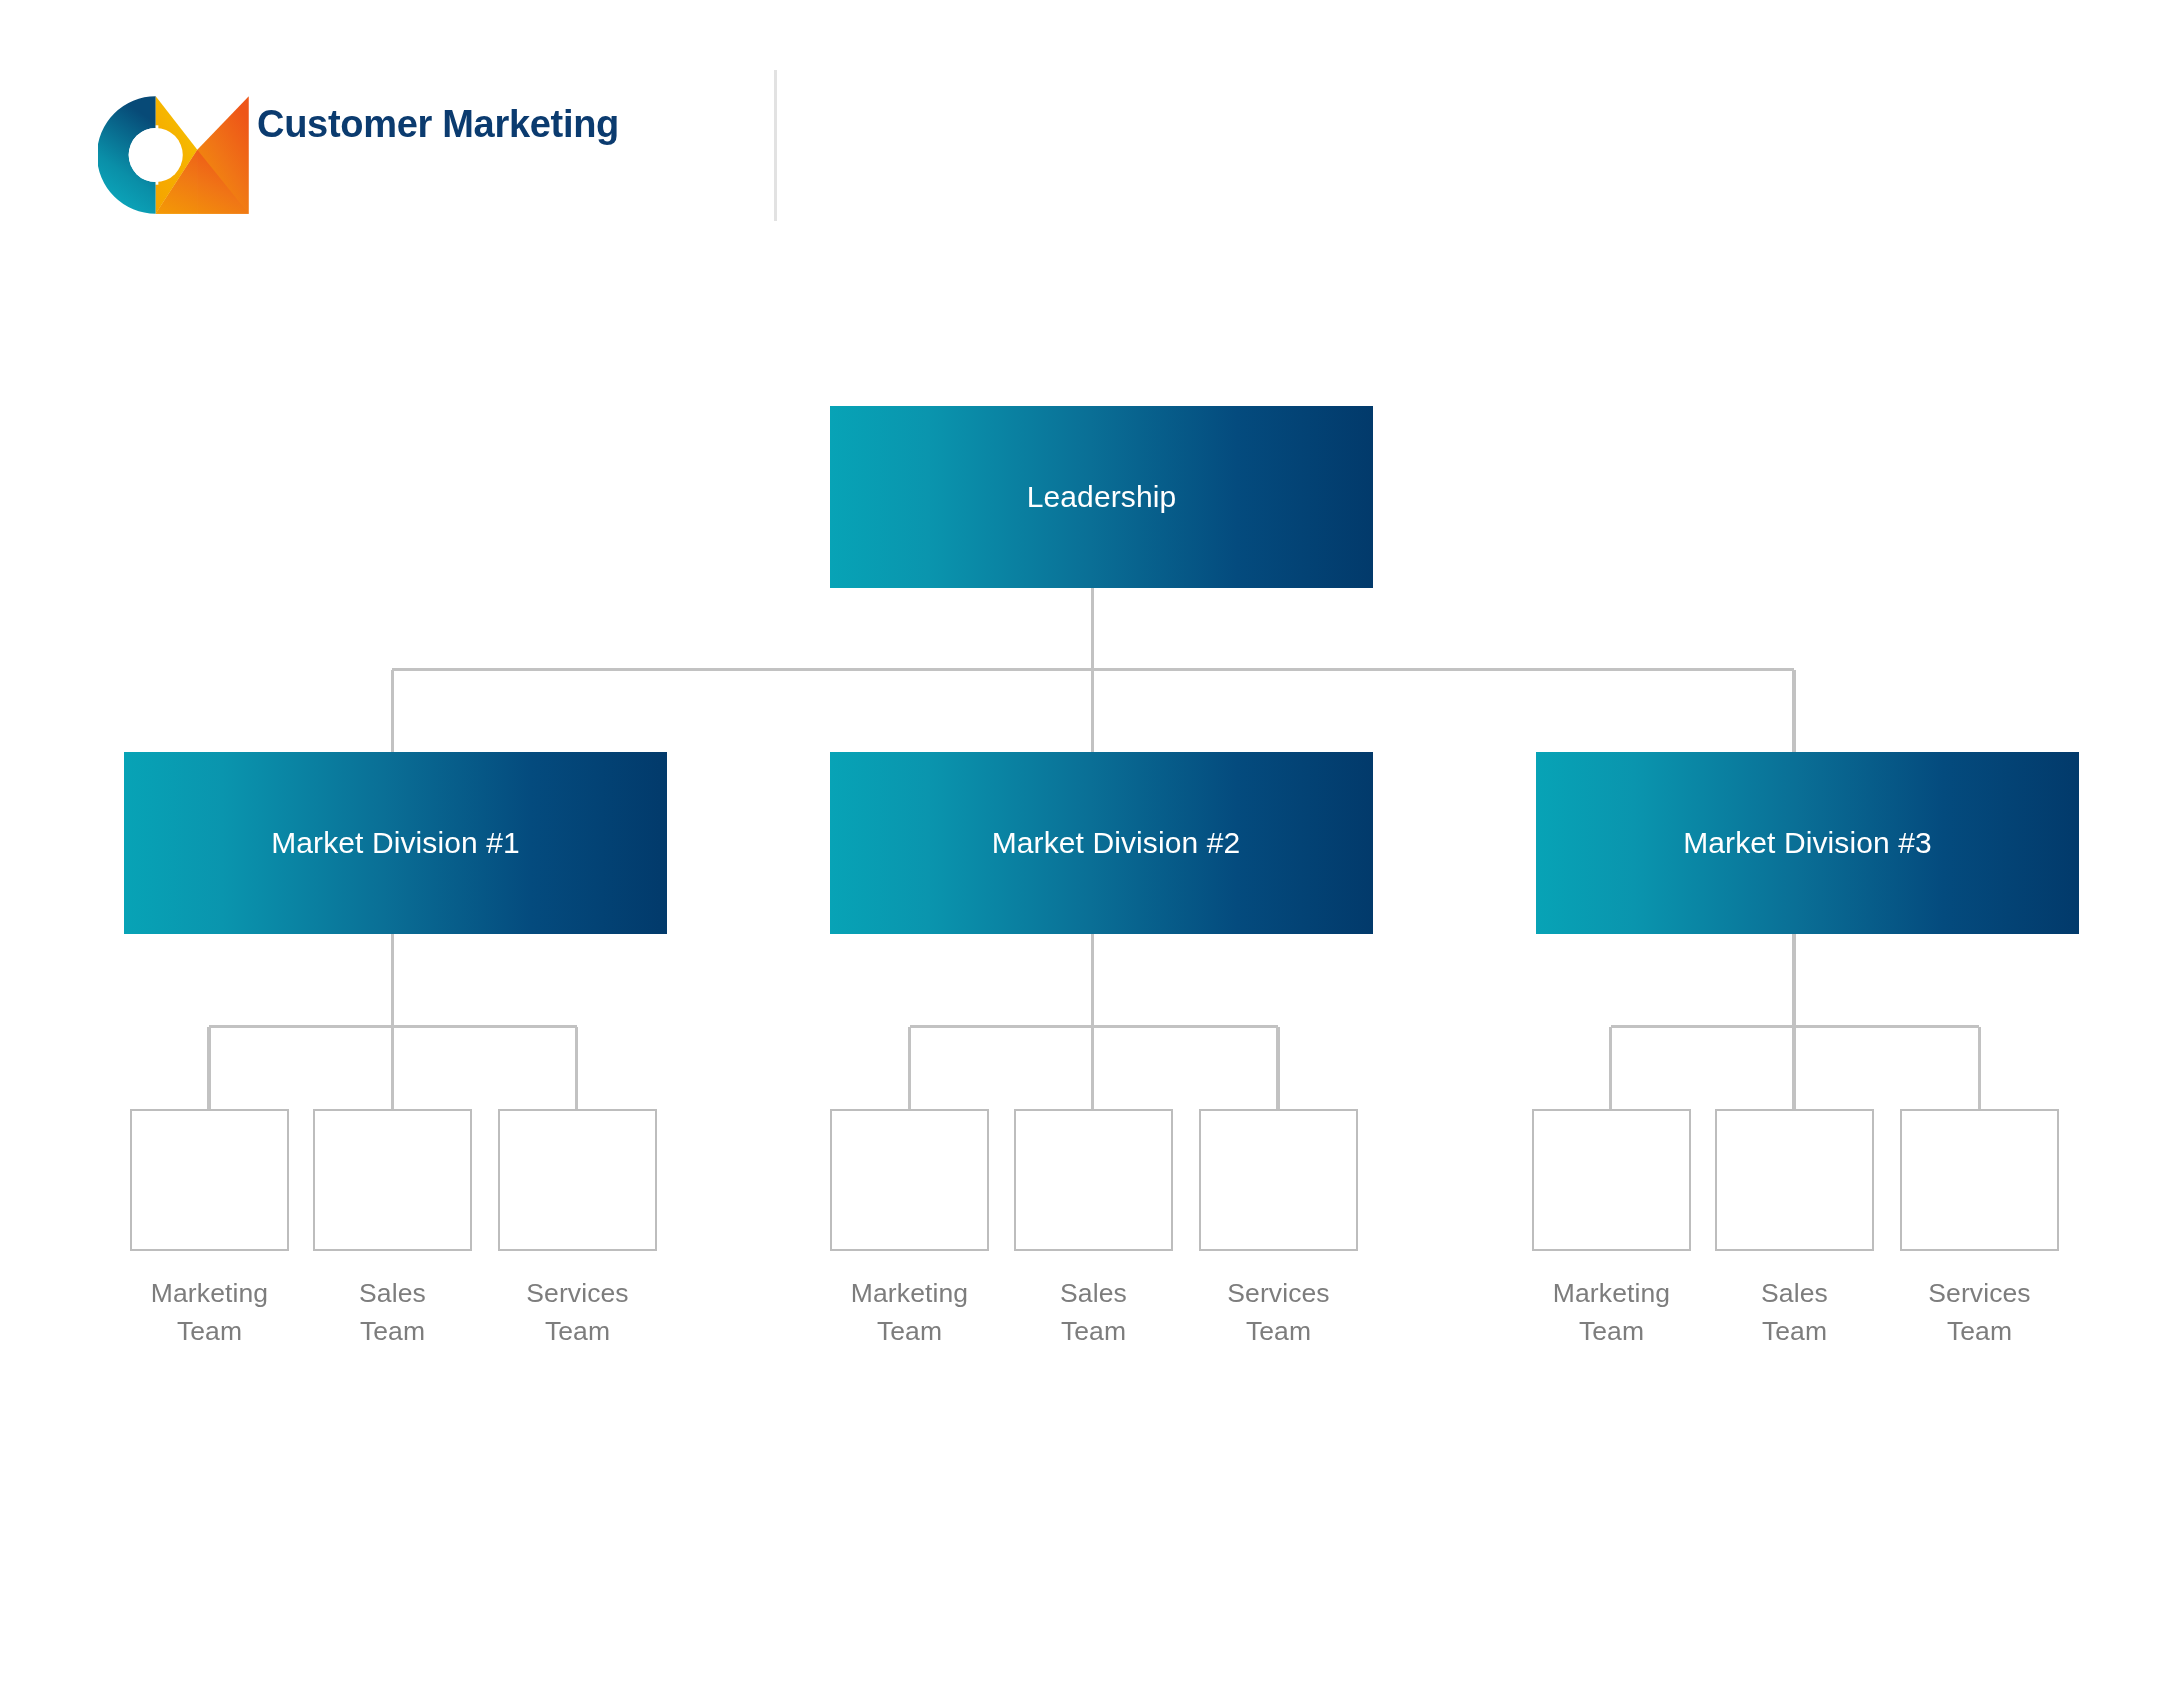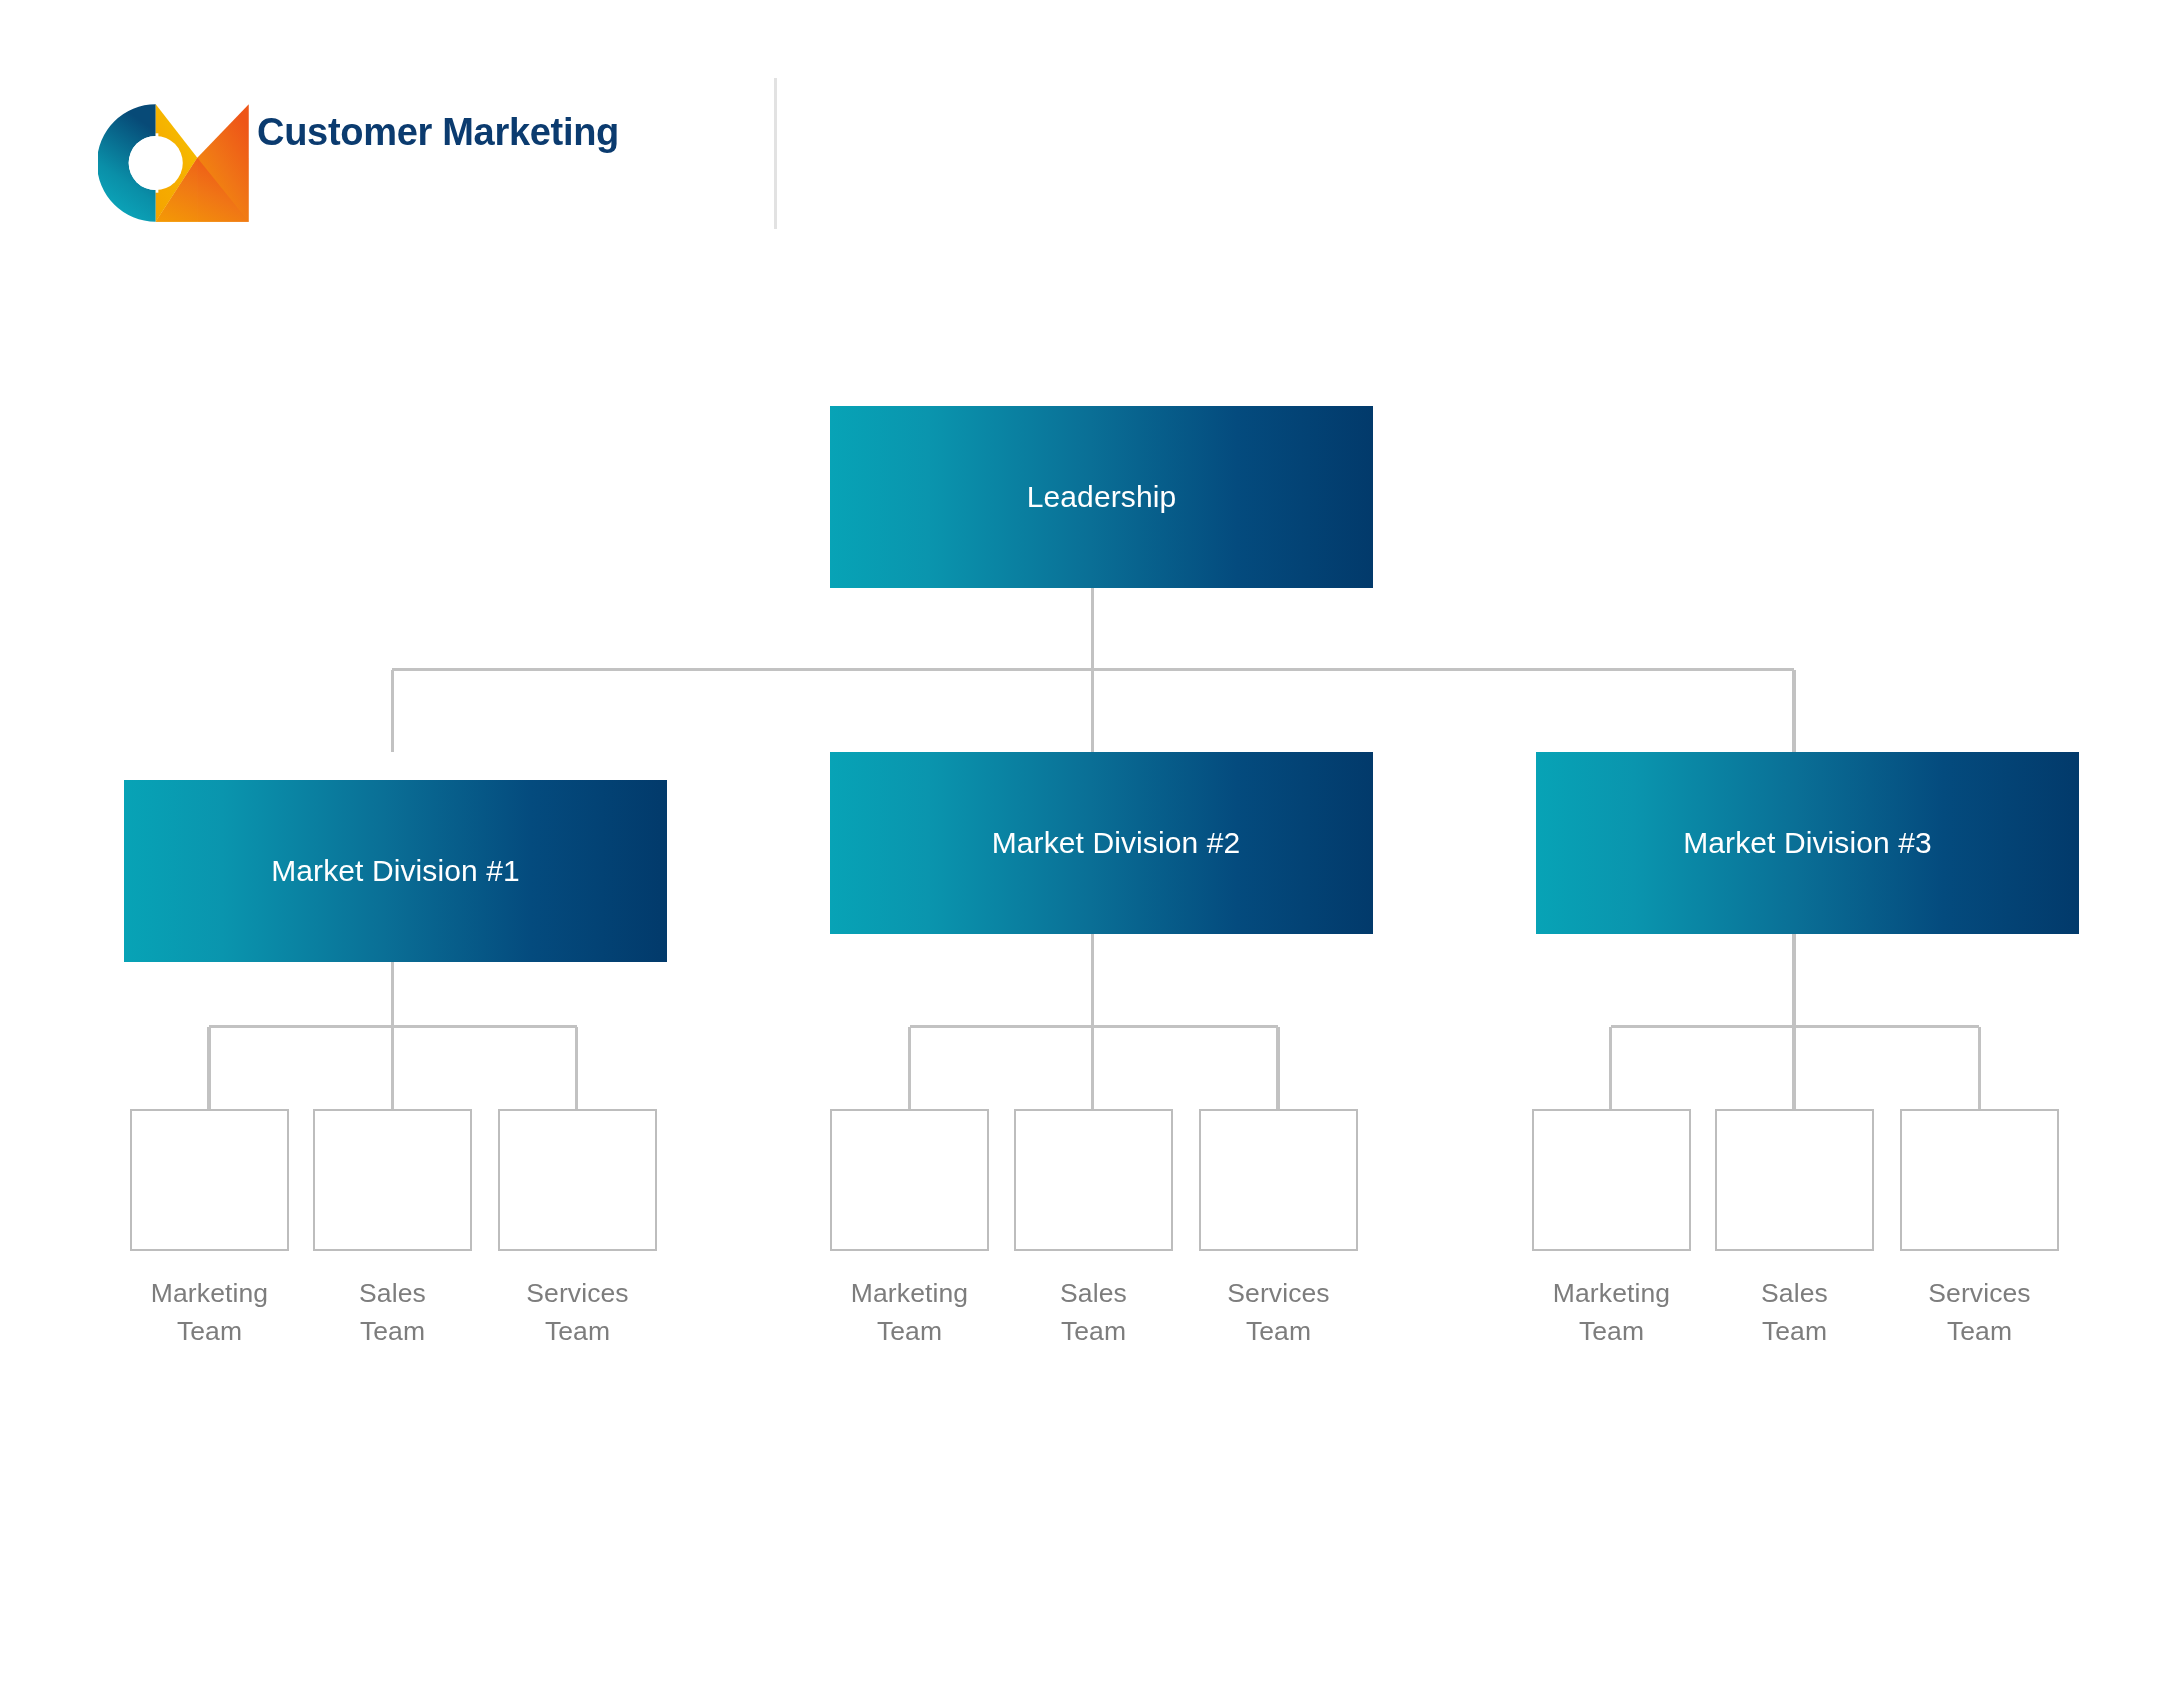--- a/index.html
+++ b/index.html
@@ -6,21 +6,21 @@
   * { margin:0; padding:0; box-sizing:border-box; }
   html, body { width:2183px; height:1687px; }
   body {
     background:#ffffff;
     font-family:"Liberation Sans", sans-serif;
     position:relative;
     overflow:hidden;
   }
 
   
-  #header { position:absolute; left:0; top:12px; width:2183px; height:251px; }
+  #header { position:absolute; left:0; top:4px; width:2183px; height:251px; }
 
   #logo-mark {
     position:absolute; left:98px; top:85px;
     width:159px; height:132px;
   }
   #logo-mark svg { display:block; width:159px; height:132px; }
 
   #logo-wordmark {
     position:absolute; left:257px; top:98px;
     width:490px;
@@ -69,21 +69,21 @@
     font-weight:400;
     letter-spacing:0.1px;
     white-space:nowrap;
   }
 
   #node-leadership {
     left:830px; top:406px;
     width:543px; height:182px;
   }
   .node-division { top:752px; width:543px; height:182px; }
-  #node-division-0 { left:124px;margin-top:28px; }
+  #node-division-0 { left:124px; }
   #node-division-1 { left:830px;padding-left:29px; }
   #node-division-2 { left:1536px; }
 
   
   .leaf {
     position:absolute;
     width:159px;
     top:1109px;
   }
   .leaf-box {

